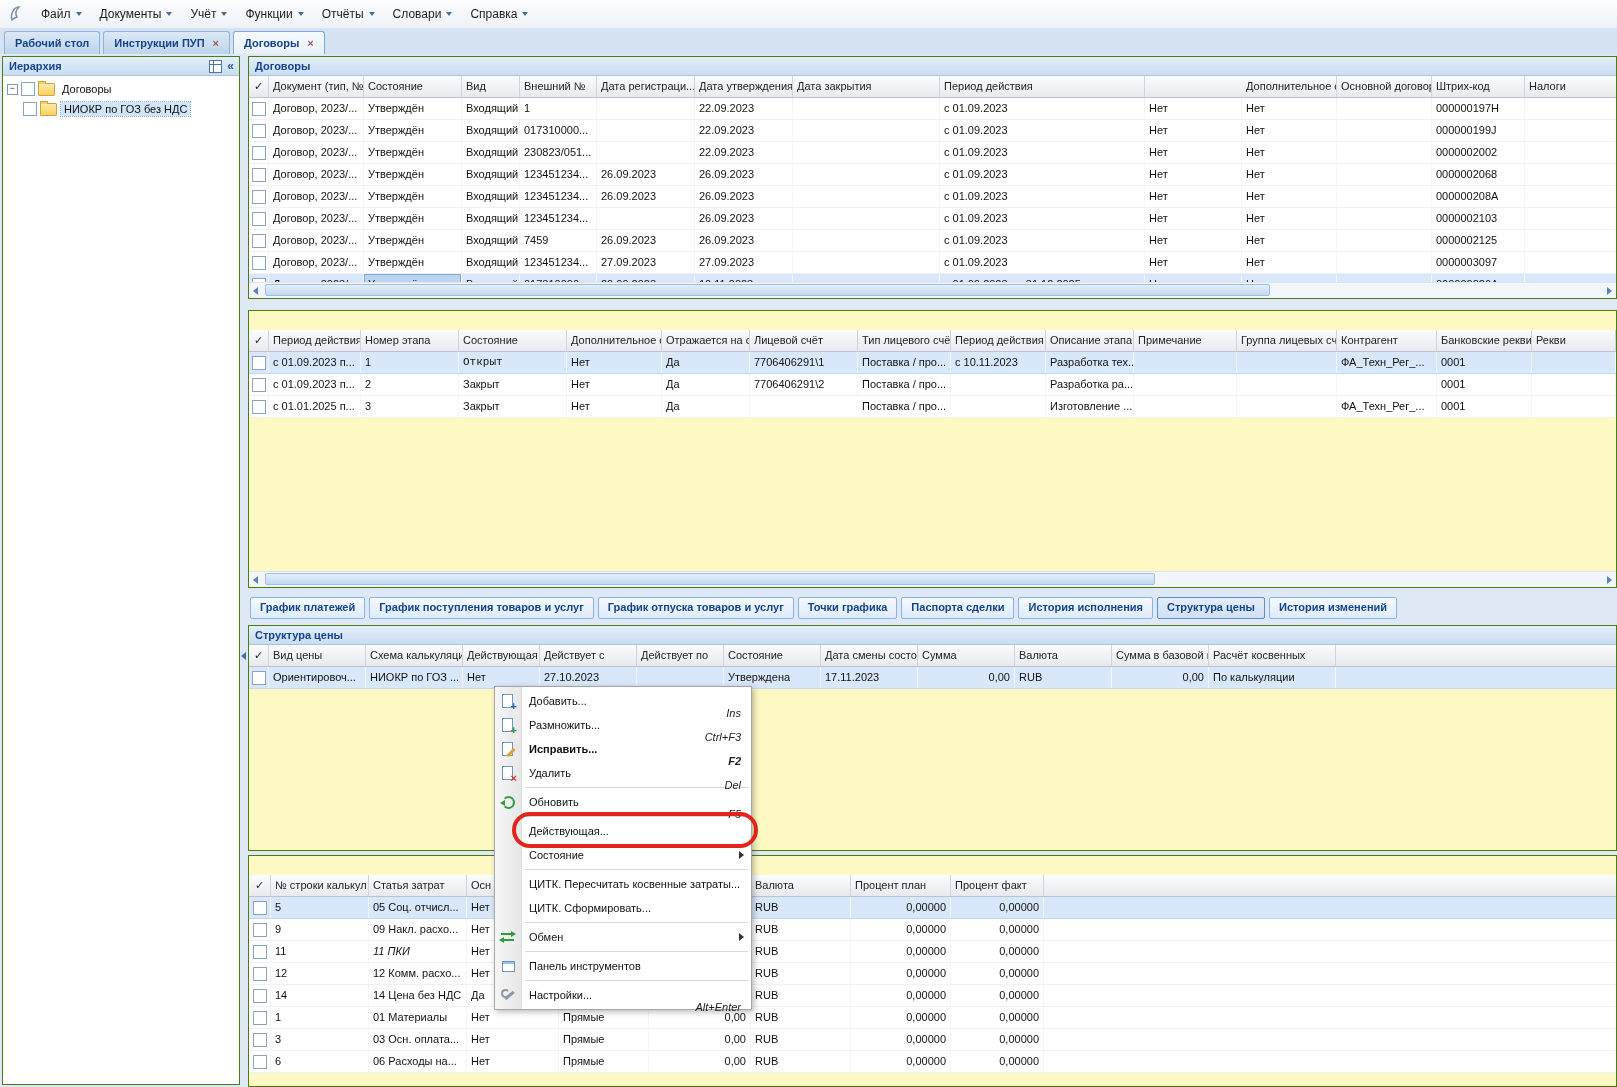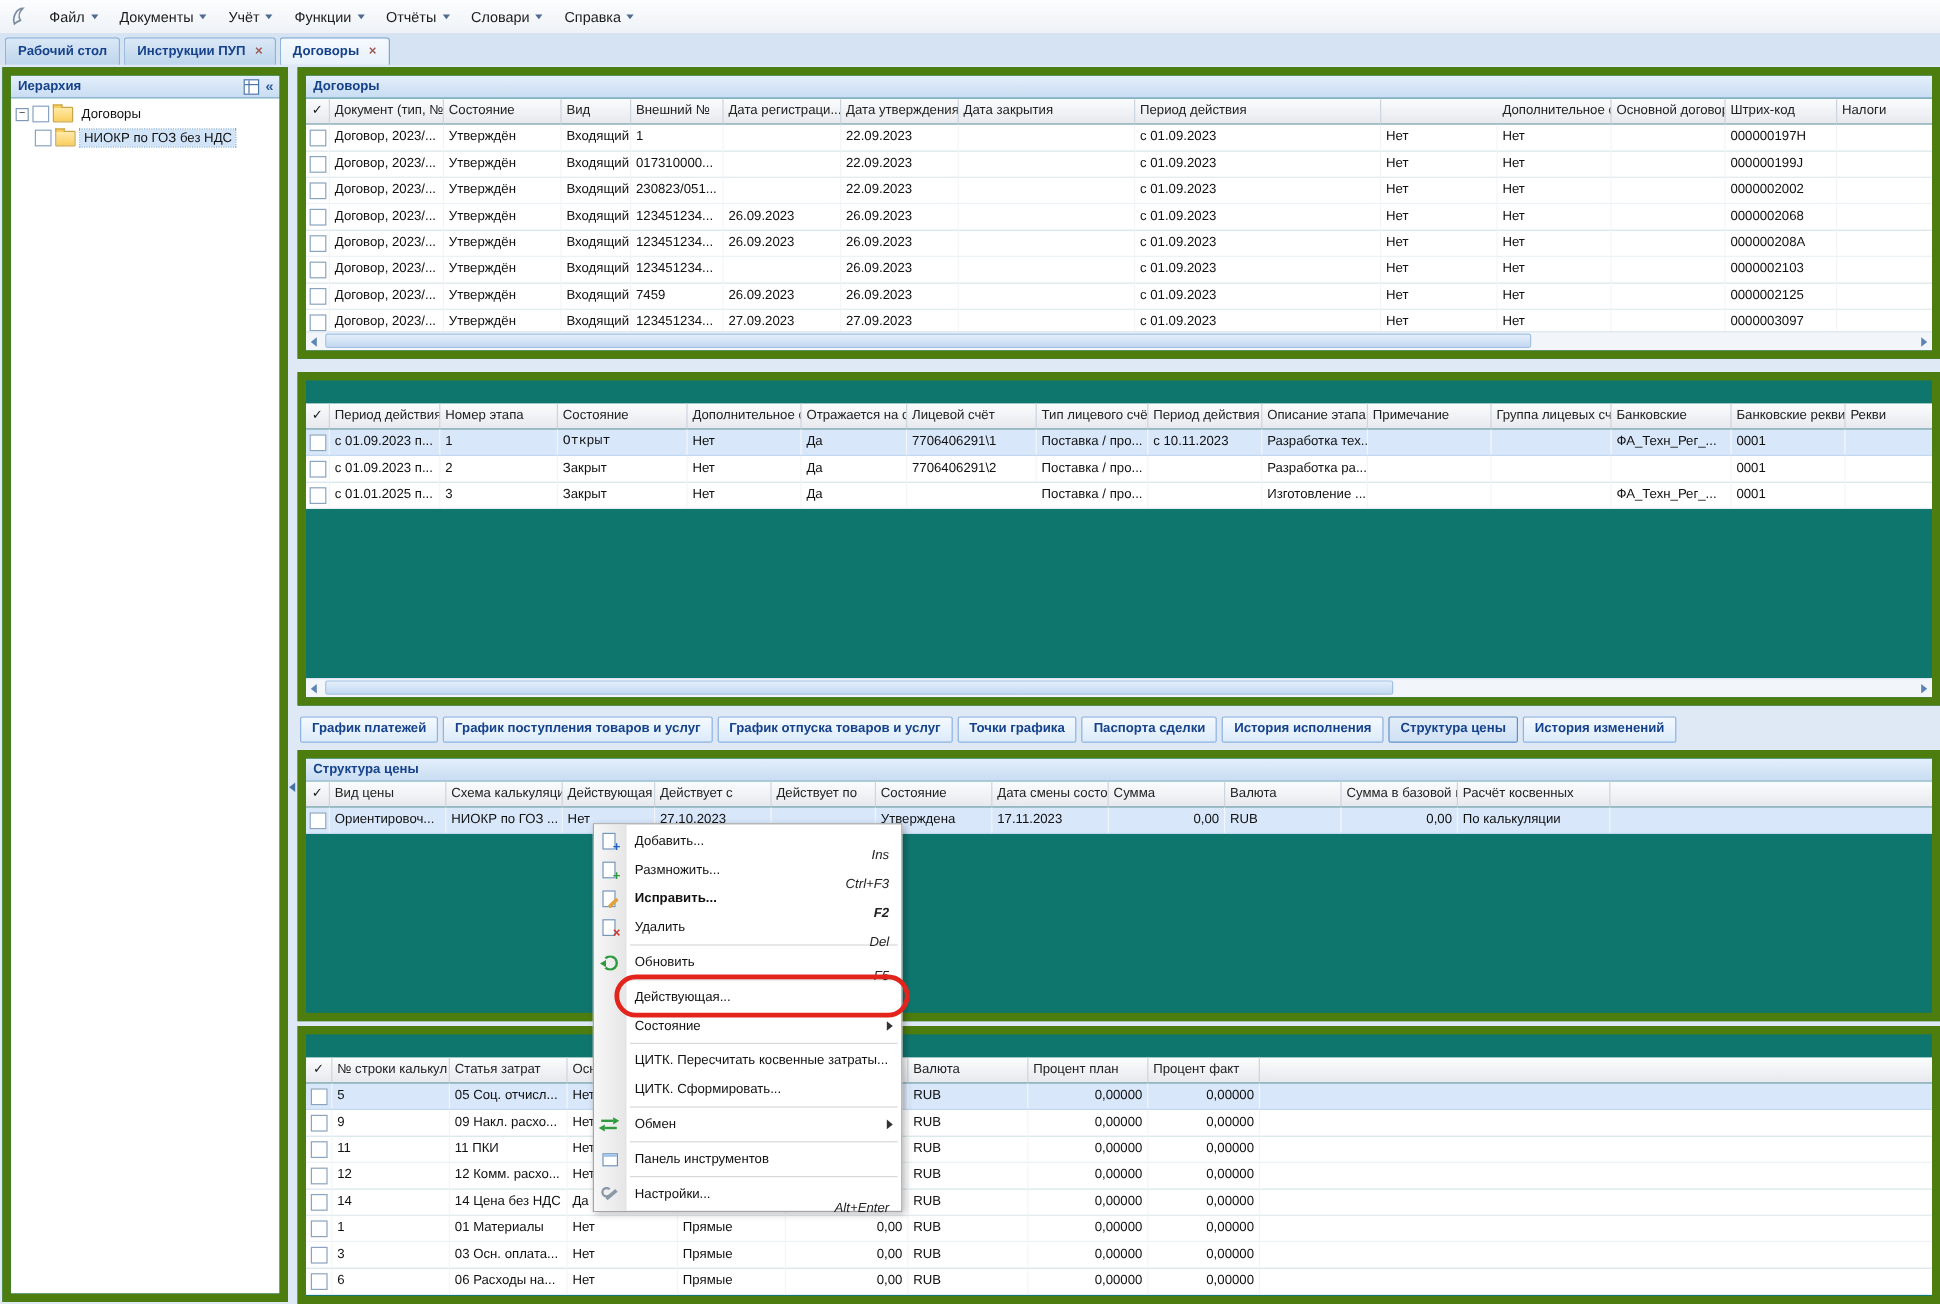--- a/index.html
+++ b/index.html
@@ -18,21 +18,21 @@
   
   #tabbar{position:absolute;left:0;top:28px;width:1617px;height:26px;background:#d6e3f2;
     display:flex;align-items:flex-end;padding-left:4px;box-sizing:border-box;}
   .tab{height:22px;line-height:21px;padding:0 10px;margin-right:3px;border:1px solid #8fb3da;border-bottom:none;
     border-radius:3px 3px 0 0;background:linear-gradient(#dbe8f6,#bed5ec);color:#15428b;font-weight:bold;
     display:flex;align-items:center;gap:6px;}
   .tab.active{background:linear-gradient(#f6fafe,#e7f0fa);border-color:#7fa8d4;}
   .tclose{font-weight:bold;color:#a05a50;font-size:11px;line-height:11px;margin-left:2px;}
 
   
-  .panel{position:absolute;background:#0f766e;border:7px solid #4d7c0f;box-sizing:border-box;overflow:hidden;}
+  .panel{position:absolute;background:#fef9c3;border:1px solid #4d7c0f;box-sizing:border-box;overflow:hidden;}
   .ptitle{height:18px;line-height:18px;background:linear-gradient(#e4effb,#c9ddf2);
     border-bottom:1px solid #aac6e4;color:#15428b;font-weight:bold;padding-left:6px;
     display:flex;align-items:center;justify-content:space-between;}
   .ticons{display:flex;align-items:center;gap:5px;margin-right:5px;}
   .grid-ic{width:11px;height:11px;border:1px solid #4a76ab;background:#fff;position:relative;}
   .grid-ic::before{content:'';position:absolute;left:0;right:0;top:3px;height:1px;background:#4a76ab;}
   .grid-ic::after{content:'';position:absolute;top:0;bottom:0;left:3px;width:1px;background:#4a76ab;}
   .chev{color:#2c5c97;font-weight:bold;font-size:12px;line-height:11px;}
 
   
@@ -400,21 +400,21 @@
           <div class="gh" style="width: 98px;">Номер этапа</div>
           <div class="gh" style="width: 108px;">Состояние</div>
           <div class="gh" style="width: 95px;">Дополнительное с</div>
           <div class="gh" style="width: 88px;">Отражается на сум</div>
           <div class="gh" style="width: 108px;">Лицевой счёт</div>
           <div class="gh" style="width: 93px;">Тип лицевого счёт</div>
           <div class="gh" style="width: 95px;">Период действия л</div>
           <div class="gh" style="width: 88px;">Описание этапа</div>
           <div class="gh" style="width: 103px;">Примечание</div>
           <div class="gh" style="width: 100px;">Группа лицевых сч</div>
-          <div class="gh" style="width: 100px;">Банковские</div>
+          <div class="gh" style="width: 100px;">Контрагент</div>
           <div class="gh" style="width: 95px;">Банковские реквиз</div>
           <div class="gh" style="width: 84px;">Рекви</div>
         </div>
         <div>
           <div class="grow sel">
             <div class="gc cbc" style="width: 20px;">
               <span class="cb"></span>
             </div>
             <div class="gc" style="width: 92px;">с 01.09.2023 п...</div>
             <div class="gc" style="width: 98px;">1</div>
@@ -568,21 +568,21 @@
             <div class="gc right" style="width: 102px;"></div>
             <div class="gc" style="width: 100px;">RUB</div>
             <div class="gc right" style="width: 100px;">0,00000</div>
             <div class="gc right" style="width: 93px;">0,00000</div>
           </div>
           <div class="grow">
             <div class="gc cbc" style="width: 22px;">
               <span class="cb"></span>
             </div>
             <div class="gc" style="width: 98px;">11</div>
-            <div class="gc" style="width: 98px;">11 ПКИ</div>
+            <div class="gc" style="width: 98px; font-style: italic;">11 ПКИ</div>
             <div class="gc" style="width: 92px;">Нет</div>
             <div class="gc" style="width: 90px;"></div>
             <div class="gc right" style="width: 102px;"></div>
             <div class="gc" style="width: 100px;">RUB</div>
             <div class="gc right" style="width: 100px;">0,00000</div>
             <div class="gc right" style="width: 93px;">0,00000</div>
           </div>
           <div class="grow">
             <div class="gc cbc" style="width: 22px;">
               <span class="cb"></span>

